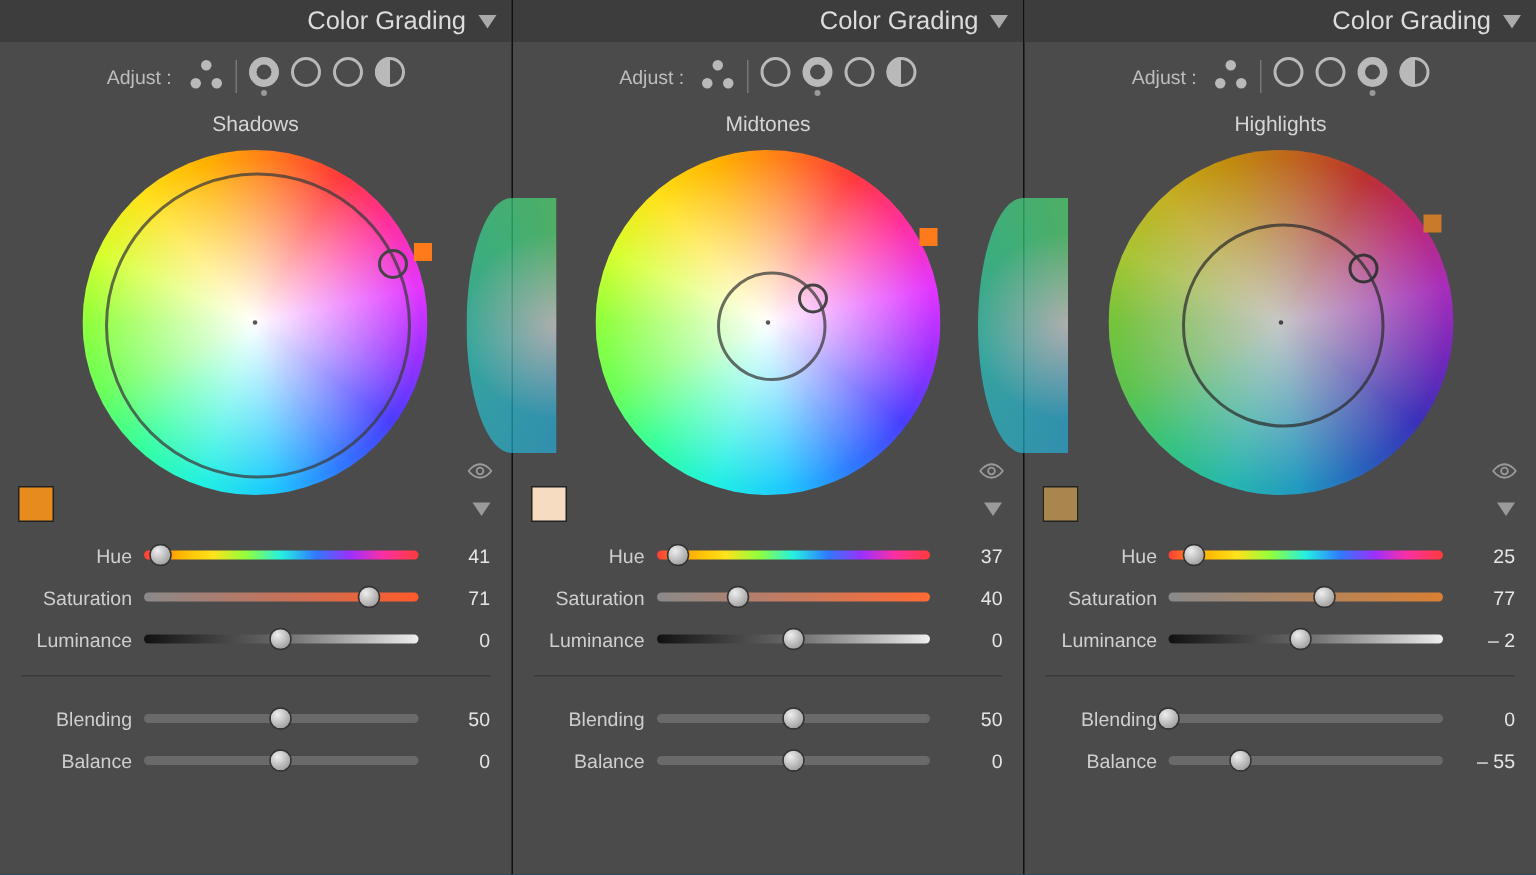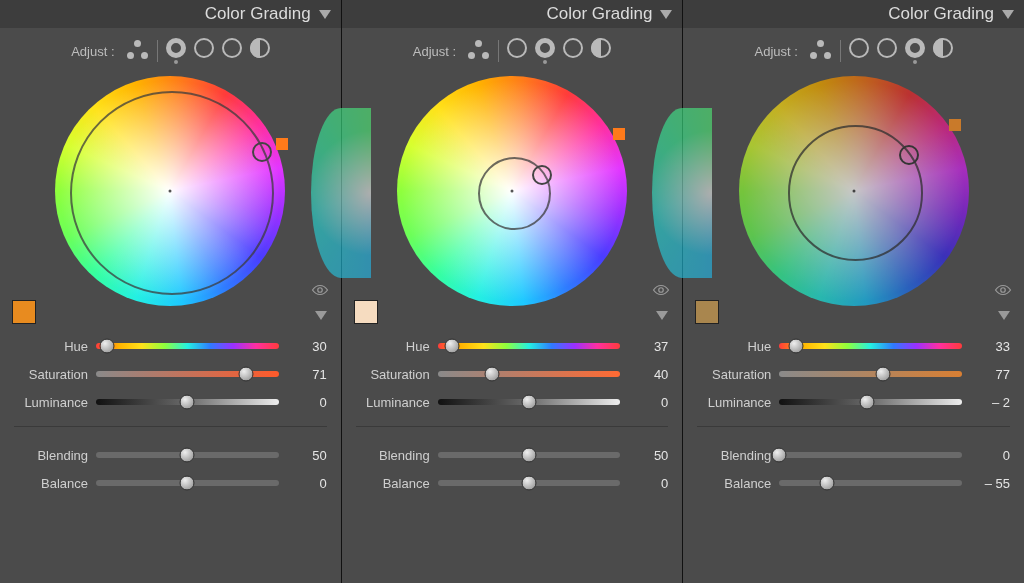--- a/index.html
+++ b/index.html
@@ -83,20 +83,21 @@
       </div>
       <div style="display:flex;flex-direction:column;align-items:center">
         <div class="mode-circle "></div>
         <div class="dot-under" style="visibility:hidden"></div>
       </div>
     <div style="display:flex;flex-direction:column;align-items:center">
       <div class="mode-circle half"></div>
       <div class="dot-under" style="visibility:hidden"></div>
     </div>
       </div>
+    <div class="section-title">Shadows</div>
     <div class="wheel-wrap">
       <div class="neighbor"></div>
       <div class="wheel ">
         <div class="ring" style="left:14.950000000000003px;top:14.950000000000003px;width:200.1px;height:200.1px;"></div>
         <div class="center-dot"></div>
         <div class="knob" style="left:207.09651058791667px;top:75.90735059464816px;"></div>
       </div>
       <div class="edge-sq" style="left:calc(50% - 115px + 226.38108726774527px - 6px);top:69.72153345279787px;background:#ff7a1a;"></div>
       <div class="swatch" style="background:#e88b1f;"></div>
       <div class="eye">
@@ -106,21 +107,21 @@
           </svg>
       </div>
       <div class="tri-small"></div>
     </div>
     <div class="sliders top">
       <div class="srow">
     <span class="lab">Hue</span>
     <div class="track hue" style="">
       <div class="thumb" style="left:6%;"></div>
     </div>
-    <span class="val">30</span>
+    <span class="val">41</span>
   </div>
       <div class="srow">
     <span class="lab">Saturation</span>
     <div class="track sat" style="background:linear-gradient(90deg,#8a8a8a,#ff5a2a);">
       <div class="thumb" style="left:82%;"></div>
     </div>
     <span class="val">71</span>
   </div>
       <div class="srow">
     <span class="lab">Luminance</span>
@@ -172,20 +173,21 @@
       </div>
       <div style="display:flex;flex-direction:column;align-items:center">
         <div class="mode-circle "></div>
         <div class="dot-under" style="visibility:hidden"></div>
       </div>
     <div style="display:flex;flex-direction:column;align-items:center">
       <div class="mode-circle half"></div>
       <div class="dot-under" style="visibility:hidden"></div>
     </div>
       </div>
+    <div class="section-title">Midtones</div>
     <div class="wheel-wrap">
       <div class="neighbor"></div>
       <div class="wheel ">
         <div class="ring" style="left:80.5px;top:80.5px;width:69px;height:69px;"></div>
         <div class="center-dot"></div>
         <div class="knob" style="left:145.461691953633px;top:98.80323108388677px;"></div>
       </div>
       <div class="edge-sq" style="left:calc(50% - 115px + 221.83665873593017px - 6px);top:60.193940902907215px;background:#ff7a1a;"></div>
       <div class="swatch" style="background:#f6dcc0;"></div>
       <div class="eye">
@@ -261,20 +263,21 @@
       </div>
       <div style="display:flex;flex-direction:column;align-items:center">
         <div class="mode-circle sel"></div>
         <div class="dot-under" style="visibility:visible"></div>
       </div>
     <div style="display:flex;flex-direction:column;align-items:center">
       <div class="mode-circle half"></div>
       <div class="dot-under" style="visibility:hidden"></div>
     </div>
       </div>
+    <div class="section-title">Highlights</div>
     <div class="wheel-wrap">
 
       <div class="wheel dim">
         <div class="ring" style="left:49.45px;top:49.45px;width:131.1px;height:131.1px;"></div>
         <div class="center-dot"></div>
         <div class="knob" style="left:169.97485572882255px;top:79.29891125476497px;"></div>
       </div>
       <div class="edge-sq" style="left:calc(50% - 115px + 216.4791387213963px - 6px);top:51.09867676318173px;background:#c97a2a;"></div>
       <div class="swatch" style="background:#a9864e;"></div>
       <div class="eye">
@@ -284,21 +287,21 @@
           </svg>
       </div>
       <div class="tri-small"></div>
     </div>
     <div class="sliders top">
       <div class="srow">
     <span class="lab">Hue</span>
     <div class="track hue" style="">
       <div class="thumb" style="left:9%;"></div>
     </div>
-    <span class="val">33</span>
+    <span class="val">25</span>
   </div>
       <div class="srow">
     <span class="lab">Saturation</span>
     <div class="track sat" style="background:linear-gradient(90deg,#8a8a8a,#d97f33);">
       <div class="thumb" style="left:57%;"></div>
     </div>
     <span class="val">77</span>
   </div>
       <div class="srow">
     <span class="lab">Luminance</span>

